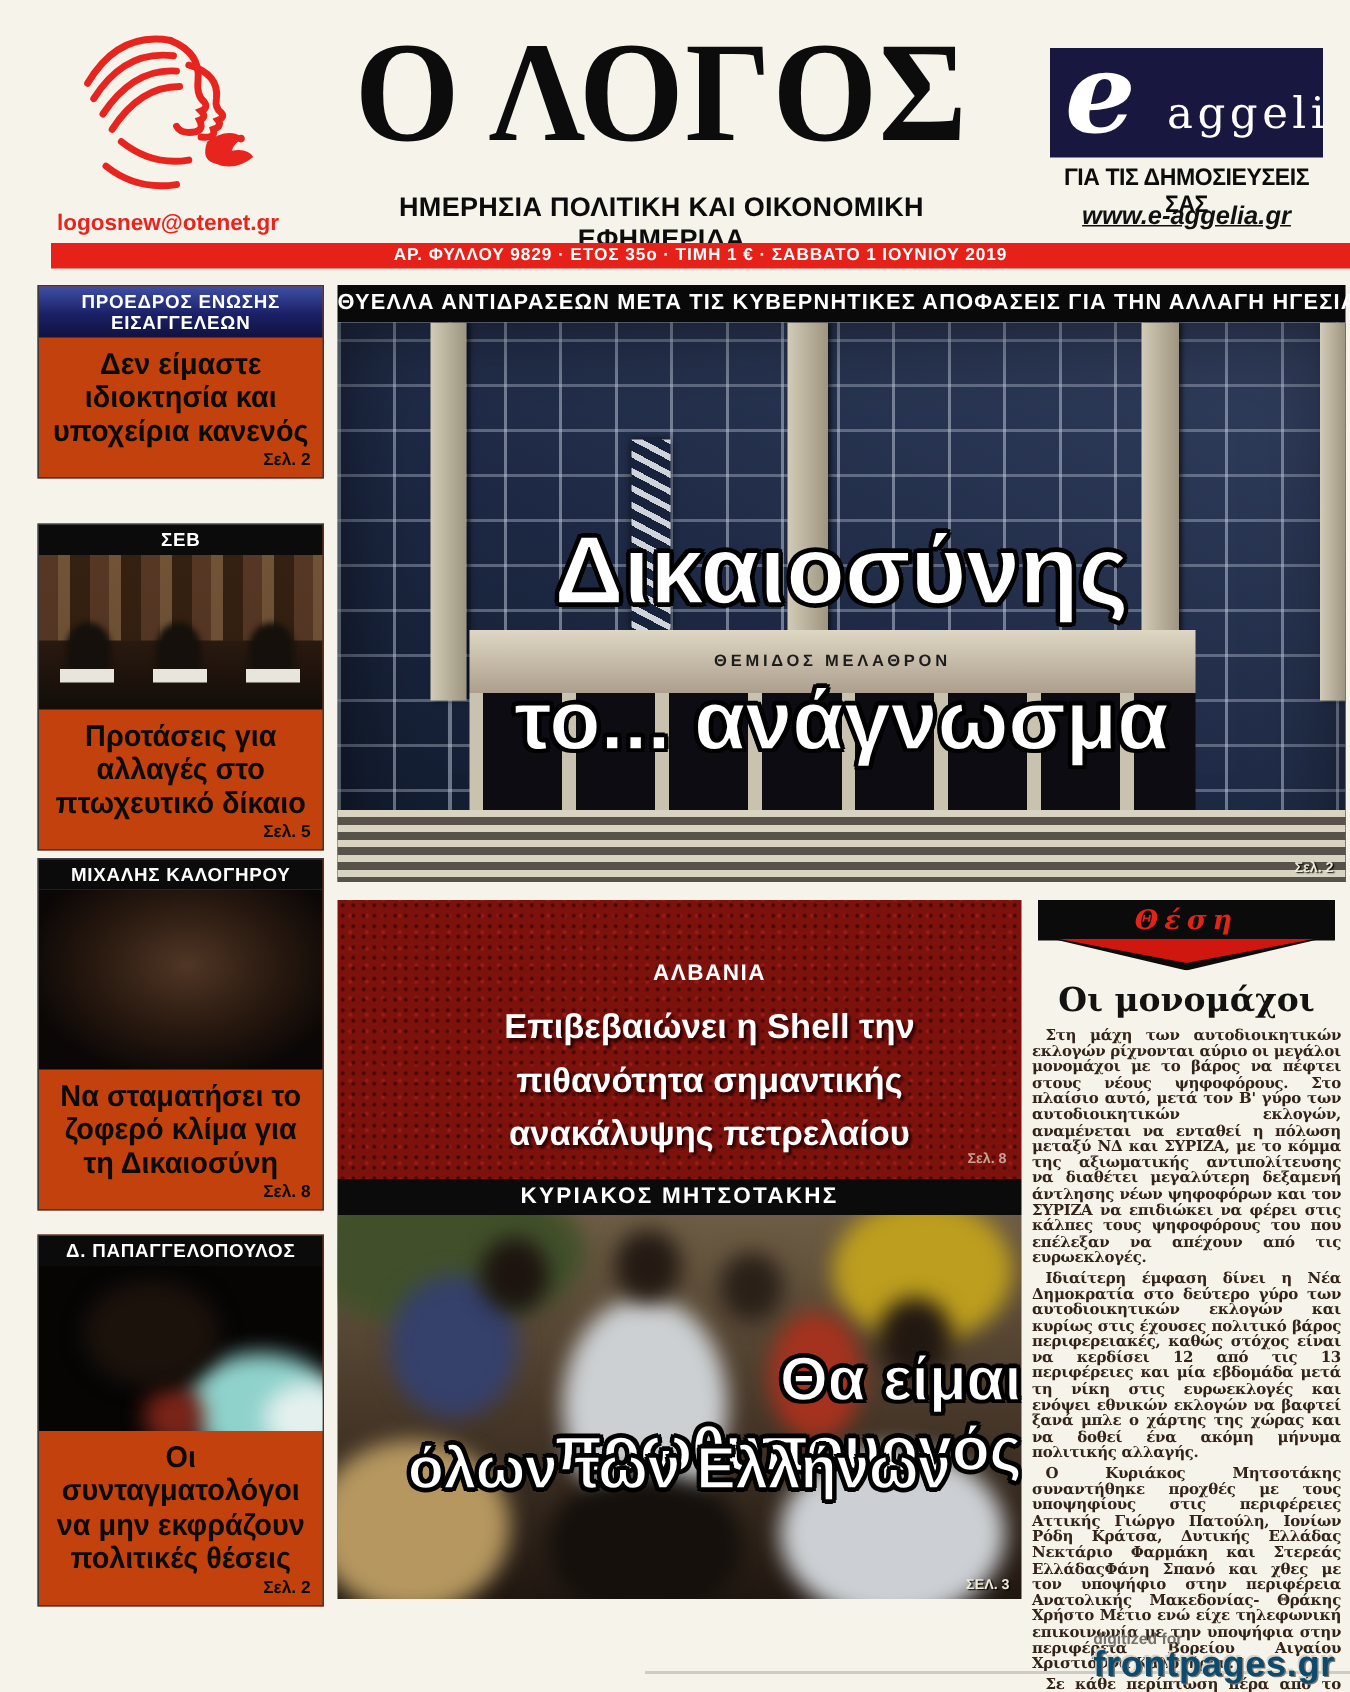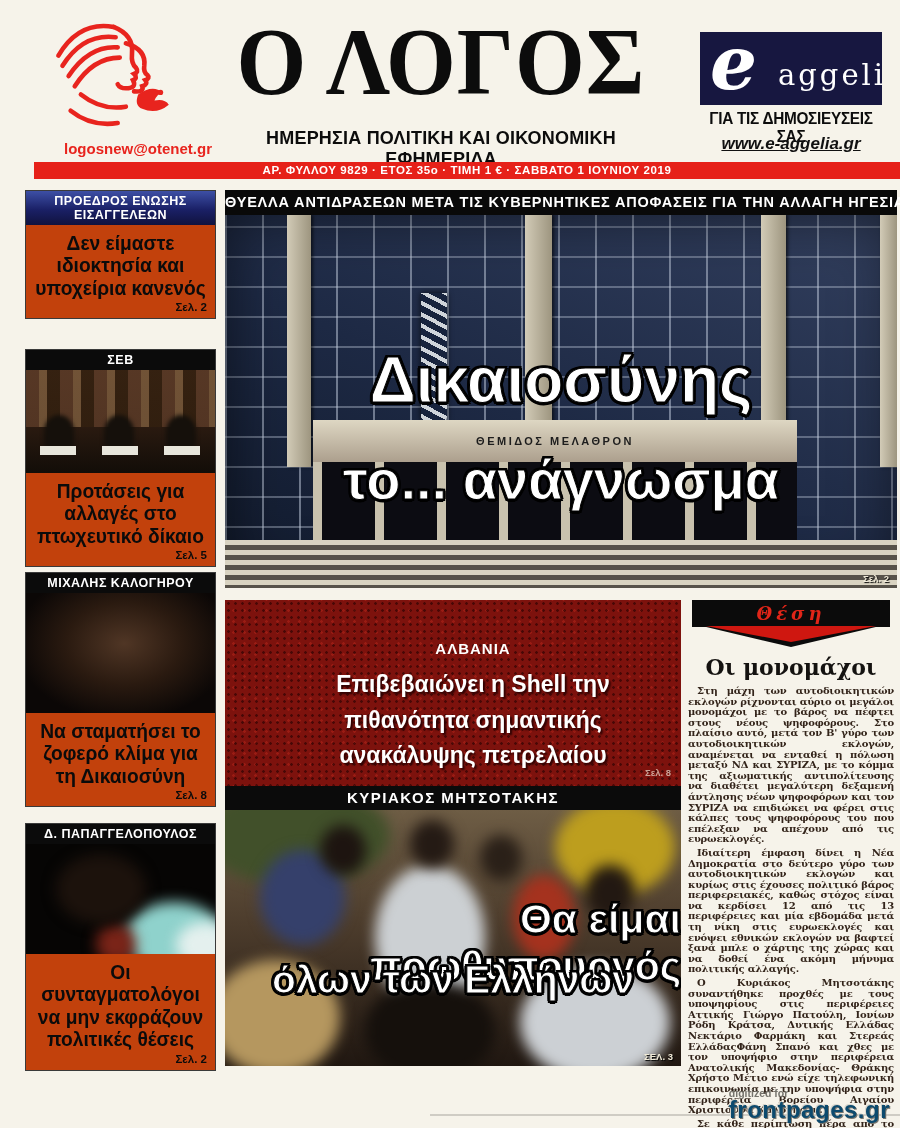--- a/index.html
+++ b/index.html
@@ -3,21 +3,21 @@
 <meta charset="utf-8">
 <style>
   * { margin:0; padding:0; box-sizing:border-box; }
   html,body { width:900px; }
   body { height:1128px; position:relative; background:#f6f3ea; overflow:hidden;
          font-family:"Liberation Sans", sans-serif; }
   .abs { position:absolute; }
 
   
   #logo-art { left:40px; top:12px; width:138px; height:126px; }
-  #email { left:12px; top:140px; width:200px; text-align:right;
+  #email { left:12px; top:140px; width:200px; text-align:center;
            font-weight:bold; font-size:15px; color:#e8241e; }
   #paper-title { left:212px; top:10px; width:458px; text-align:center;
                  font-family:"Liberation Serif", serif; font-weight:900;
                  font-size:88px; line-height:1.12; color:#0c0c0c;
                  transform:scale(1.02,1.08); transform-origin:center top; letter-spacing:1px;}
   #paper-subtitle { left:208px; top:128px; width:466px; text-align:center;
                     font-weight:bold; font-size:18px; color:#0c0c0c; letter-spacing:.2px; }
   #ad-box { left:700px; top:32px; width:182px; height:73px; background:#171740;
             color:#fff; overflow:hidden; }
   #ad-box .e { position:absolute; left:10px; top:-12px;

